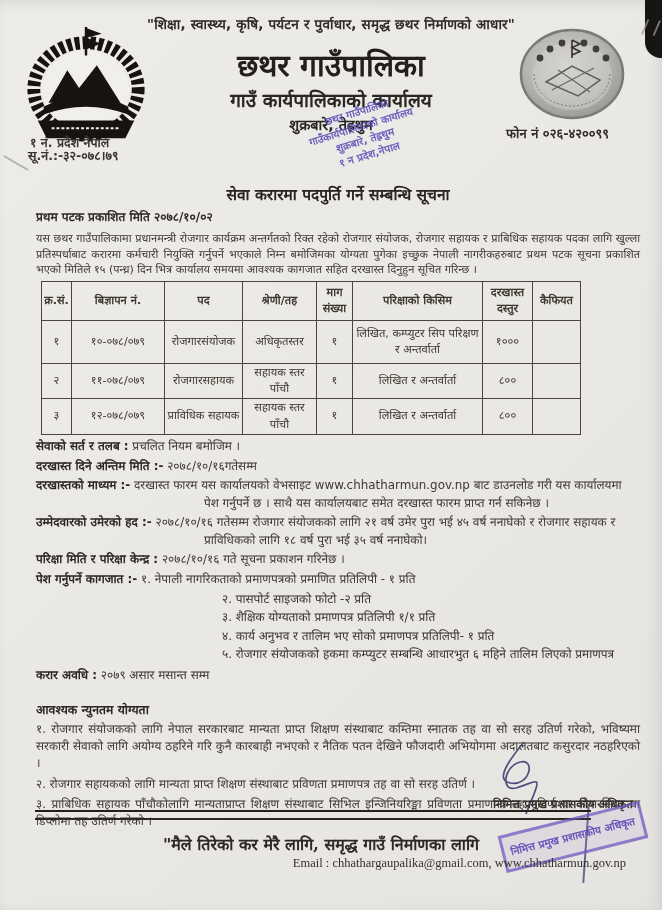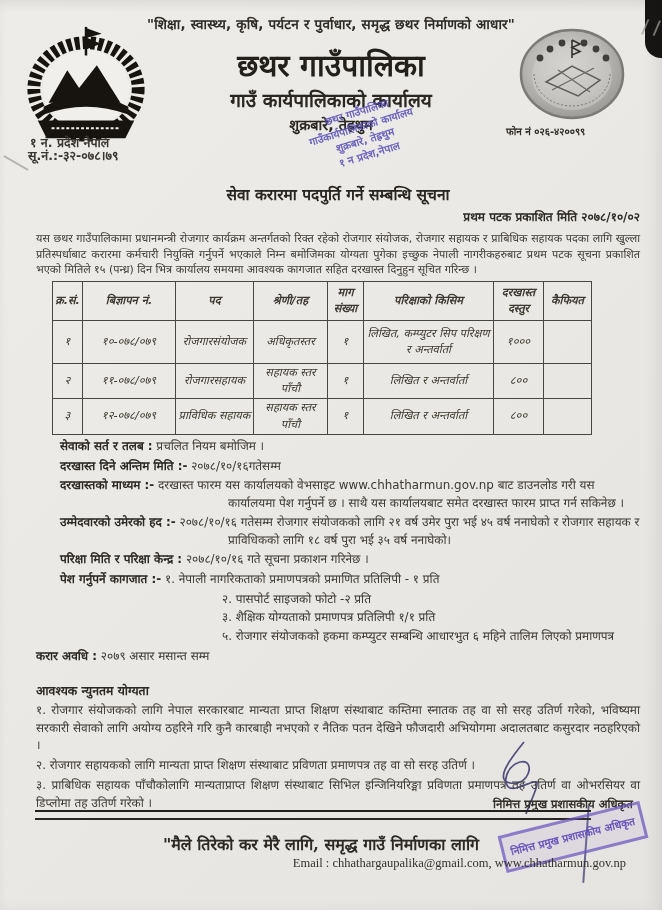--- a/index.html
+++ b/index.html
@@ -13,37 +13,37 @@
   .pencil-mark{top:20px;left:644px;width:10px;height:15px;border-left:2px solid #9b988f;
                border-right:2px solid #a5a299;transform:skewX(-18deg) rotate(6deg);opacity:.7;}
   .scratch{left:2px;top:162px;width:28px;height:2px;background:#8e8b84;transform:rotate(30deg);opacity:.6;}
   
   .slogan{top:15px;left:0;width:100%;text-align:center;font-size:13.5px;font-weight:600;color:#2f2b26;letter-spacing:.2px;}
   .muni{top:44px;left:0;width:100%;text-align:center;font-size:30px;font-weight:700;color:#23201b;}
   .office{top:87px;left:0;width:100%;text-align:center;font-size:19px;font-weight:700;color:#2a2621;}
   .place{top:114px;left:0;width:100%;text-align:center;font-size:14.5px;font-weight:700;color:#2a2621;}
   .province{top:134px;left:30px;font-size:12.5px;font-weight:600;}
   .refno{top:147px;left:28px;font-size:12.5px;font-weight:600;}
-  .phone{top:124px;left:506px;font-size:10px;font-weight:700;color:#2f2b26;}
+  .phone{top:124px;left:506px;font-size:13px;font-weight:700;color:#2f2b26;}
   .emblem{top:23px;left:22px;}
   .seal{top:28px;left:518px;}
   .hdr-stamp{top:104px;left:281px;width:164px;transform:rotate(-17deg);text-align:center;
              color:#5a50b8;font-weight:600;font-size:10.5px;line-height:1.4;opacity:.88;}
   
   .flow{top:183px;left:36px;width:604px;}
   .n-title{text-align:center;font-size:15.5px;font-weight:700;color:#28241f;margin:0 0 3px 0;}
-  .n-date{text-align:right;font-size:12px;font-weight:700;color:#2e2a25;margin:0 0 6px 0;}
+  .n-date{text-align:left;font-size:12px;font-weight:700;color:#2e2a25;margin:0 0 6px 0;}
   .intro{font-size:11px;line-height:1.42;text-align:justify;margin:0 0 3px 0;color:#3d3933;}
-  table.vac{border-collapse:collapse;margin-left:16px;table-layout:fixed;width:539px;font-style:italic;}
+  table.vac{border-collapse:collapse;margin-left:5px;table-layout:fixed;width:539px;}
   table.vac th,table.vac td{border:1.2px solid #4a453e;text-align:center;vertical-align:middle;
       font-size:11.2px;padding:1px 2px;color:#3d3830;line-height:1.45;overflow:hidden;}
   table.vac th{font-weight:600;height:36px;}
   table.vac tr.r1 td{height:40px;}
   table.vac tr.r2 td,table.vac tr.r3 td{height:24px;}
-  .details{margin-top:3px;font-size:11.9px;color:#3d3933;margin-left:24px;}
+  .details{margin-top:3px;font-size:11.9px;color:#3d3933;}
   .details p{margin:2.5px 0;line-height:1.45;padding-left:168px;text-indent:-168px;}
   .details b{color:#2c2823;}
   .doc-items p{margin:1.5px 0;line-height:1.42;padding-left:186px;text-indent:0;font-size:11.9px;}
   .contract{margin:3px 0;font-size:11.9px;}
   .contract b{color:#2c2823;}
   .qual-h{margin:19px 0 3px 0;font-size:12.3px;font-weight:700;color:#2c2823;}
   .qual p{margin:3px 0;font-size:11.9px;line-height:1.45;text-align:justify;color:#3d3933;}
   
   .sig-svg{top:736px;left:462px;}
   .sig-title{top:796px;left:468px;width:190px;text-align:center;font-size:11.5px;font-weight:600;color:#332f2a;}
@@ -188,20 +188,21 @@
       <p><b>दरखास्त दिने अन्तिम मिति :-</b> <span>२०७८/१०/१६गतेसम्म</span></p>
       <p><b>दरखास्तको माध्यम :-</b> <span>दरखास्त फारम यस कार्यालयको वेभसाइट www.chhatharmun.gov.np बाट डाउनलोड गरी यस कार्यालयमा पेश गर्नुपर्ने छ । साथै यस कार्यालयबाट समेत दरखास्त फारम प्राप्त गर्न सकिनेछ ।</span></p>
       <p><b>उम्मेदवारको उमेरको हद :-</b> <span>२०७८/१०/१६ गतेसम्म रोजगार संयोजकको लागि २१ वर्ष उमेर पुरा भई ४५ वर्ष ननाघेको र रोजगार सहायक र प्राविधिकको लागि १८ वर्ष पुरा भई ३५ वर्ष ननाघेको।</span></p>
       <p><b>परिक्षा मिति र परिक्षा केन्द्र :</b> <span>२०७८/१०/१६ गते सूचना प्रकाशन गरिनेछ ।</span></p>
       <p><b>पेश गर्नुपर्ने कागजात :-</b> <span>१. नेपाली नागरिकताको प्रमाणपत्रको प्रमाणित प्रतिलिपी - १ प्रति</span></p>
     </div>
 
     <div class="doc-items">
       <p>२. पासपोर्ट साइजको फोटो -२ प्रति</p>
       <p>३. शैक्षिक योग्यताको प्रमाणपत्र प्रतिलिपी १/१ प्रति</p>
+      <p>४. कार्य अनुभव र तालिम भए सोको प्रमाणपत्र प्रतिलिपी- १ प्रति</p>
       <p>५. रोजगार संयोजकको हकमा कम्प्युटर सम्बन्धि आधारभुत ६ महिने तालिम लिएको प्रमाणपत्र</p>
     </div>
 
     <p class="contract"><b>करार अवधि :</b> <span>२०७९ असार मसान्त सम्म</span></p>
 
     <div class="qual-h">आवश्यक न्युनतम योग्यता</div>
     <div class="qual">
       <p>१. रोजगार संयोजकको लागि नेपाल सरकारबाट मान्यता प्राप्त शिक्षण संस्थाबाट कम्तिमा स्नातक तह वा सो सरह उतिर्ण गरेको, भविष्यमा सरकारी सेवाको लागि अयोग्य ठहरिने गरि कुनै कारबाही नभएको र नैतिक पतन देखिने फौजदारी अभियोगमा अदालतबाट कसुरदार नठहरिएको ।</p>
       <p>२. रोजगार सहायकको लागि मान्यता प्राप्त शिक्षण संस्थाबाट प्रविणता प्रमाणपत्र तह वा सो सरह उतिर्ण ।</p>
       <p>३. प्राबिधिक सहायक पाँचौकोलागि मान्यताप्राप्त शिक्षण संस्थाबाट सिभिल इन्जिनियरिङ्मा प्रविणता प्रमाणपत्र तह उतिर्ण वा ओभरसियर वा डिप्लोमा तह उतिर्ण गरेको ।</p>

